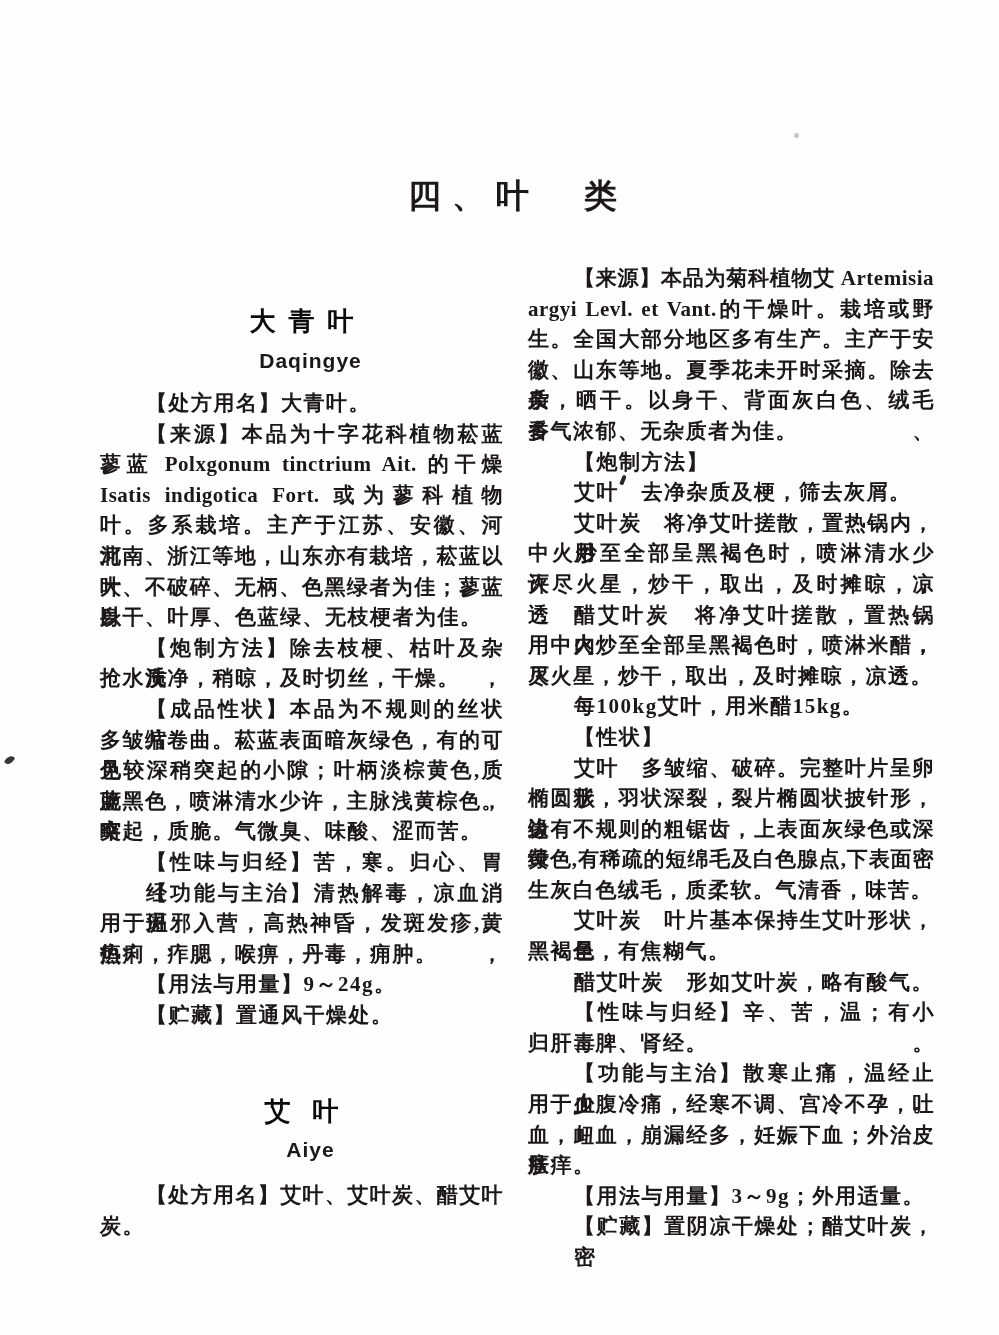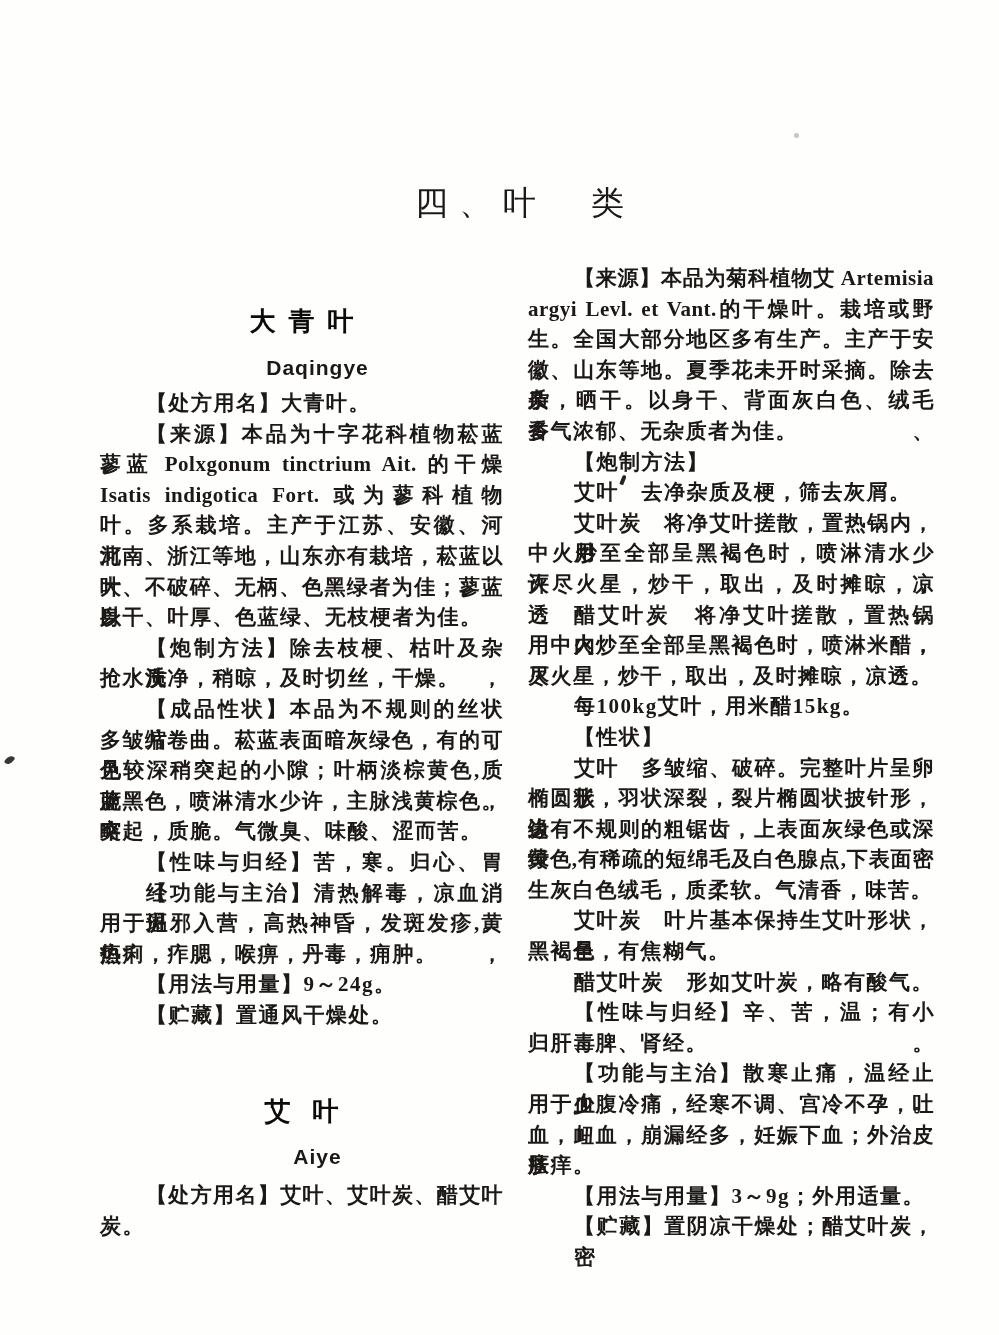--- a/index.html
+++ b/index.html
@@ -7,22 +7,22 @@
     width:999px;height:1335px;
     background:#ffffff;
     font-family:"Liberation Serif","DejaVu Serif",serif;
     color:#1b1815;
     position:relative;
     overflow:hidden;
   }
   .page{position:absolute;left:0;top:0;width:999px;height:1335px;background:#fefefd;}
   .page-title{
     position:absolute;left:408px;top:174px;
-    font-size:33px;font-weight:normal;letter-spacing:11px;white-space:nowrap;
-    margin:7px;
+    font-size:33px;font-weight:bold;letter-spacing:11px;white-space:nowrap;
+    margin:0;
   }
   .col{position:absolute;}
   .col-left-lines1{left:100px;top:388px;width:403px;}
   .col-left-lines2{left:100px;top:1180px;width:403px;}
   .col-right-lines{left:528px;top:263px;width:406px;}
   .tline{
     height:30.6px;line-height:30.6px;
     font-size:21px;font-weight:bold;
     letter-spacing:1.5px;
     white-space:nowrap;
@@ -39,21 +39,21 @@
     position:absolute;left:100px;width:403px;
     text-align:center;font-weight:bold;color:#0d0b09;
     font-size:26px;line-height:32px;margin:0;white-space:nowrap;
   }
   .h-entry1{top:306px;letter-spacing:13px;text-indent:13px;}
   .h-entry2{top:1096px;letter-spacing:22px;text-indent:22px;}
   .entry-pinyin{
     position:absolute;left:100px;width:403px;
     text-align:center;font-weight:bold;
     font-family:"Liberation Sans","DejaVu Sans",sans-serif;
-    font-size:21px;line-height:26px;letter-spacing:1px;margin:16px;
+    font-size:21px;line-height:26px;letter-spacing:1px;margin:9px;
   }
   .p-entry1{top:339px;}
   .p-entry2{top:1128px;}
   
   .speck-a{
     position:absolute;left:6px;top:755px;width:7px;height:10px;
     background:#3a3632;border-radius:80% 20% 70% 30%;
     transform:rotate(38deg);
   }
   .speck-b{

